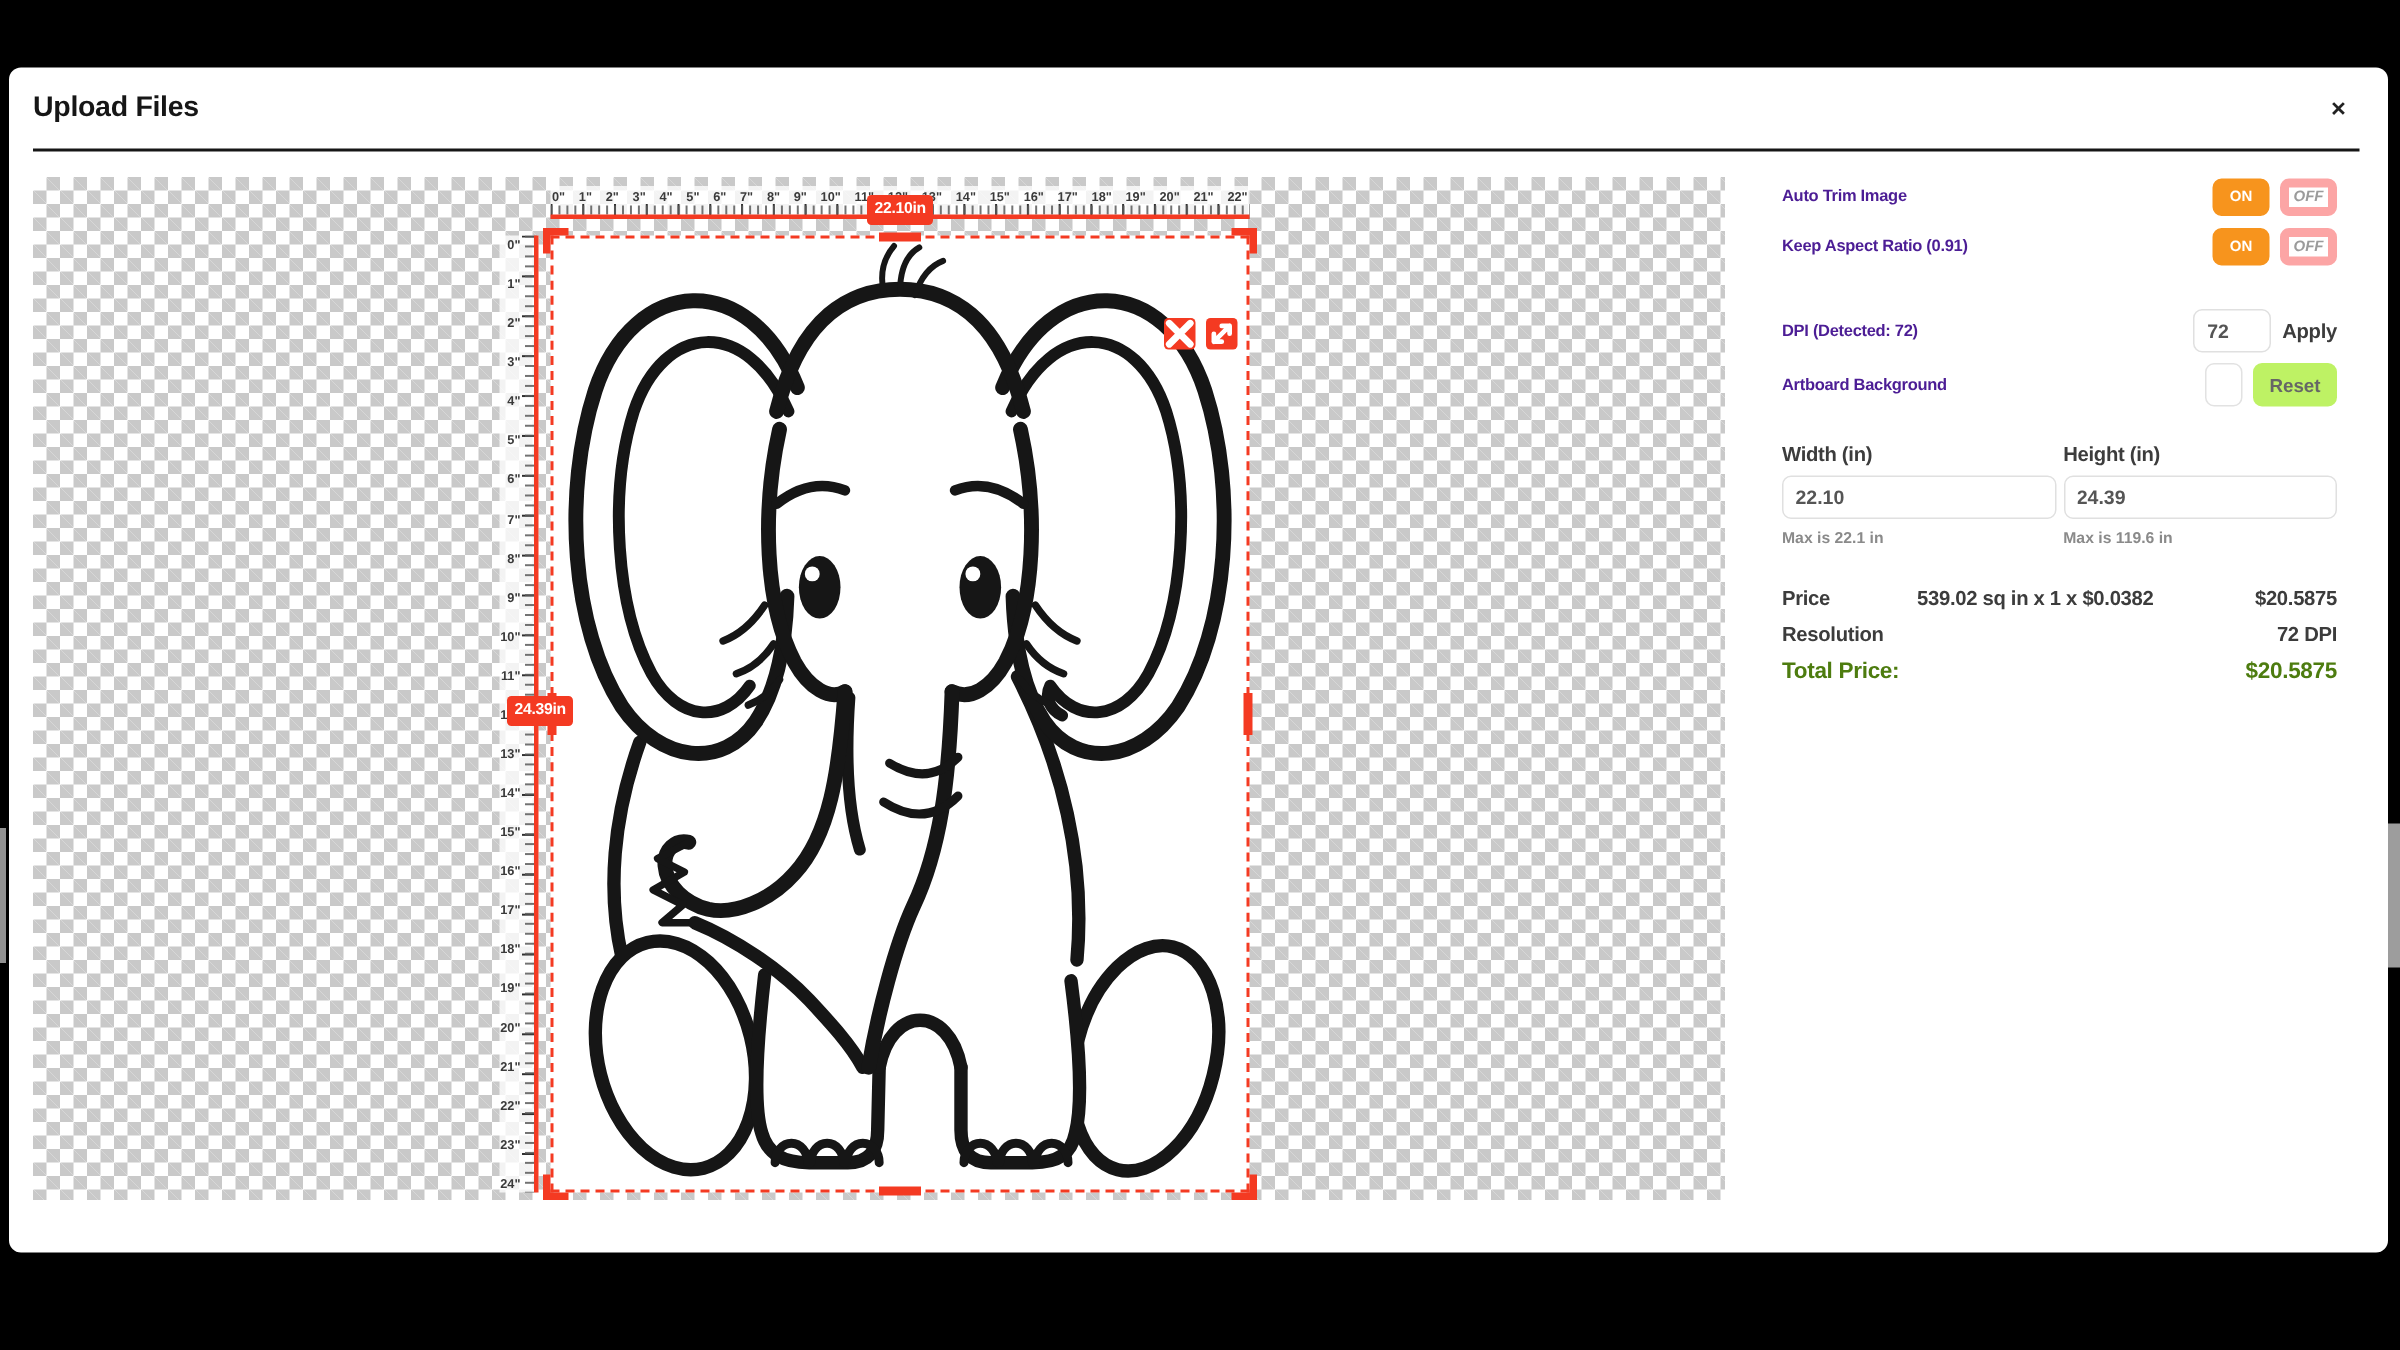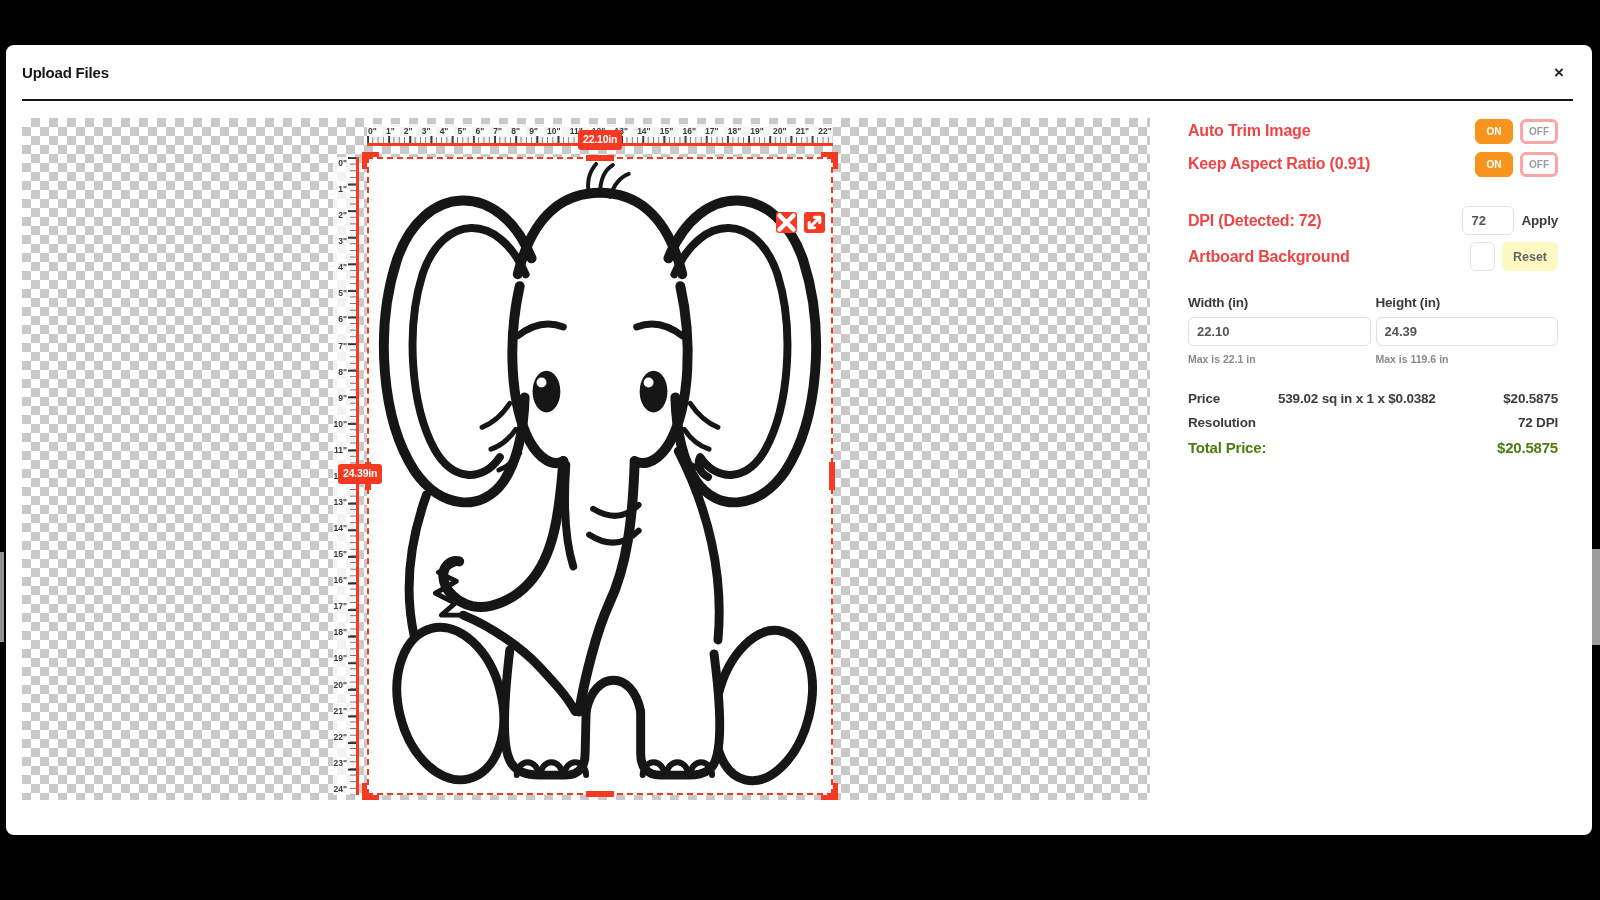--- a/index.html
+++ b/index.html
@@ -13,21 +13,21 @@
   body{position:relative;font-weight:bold;color:#3c3c3c;}
 
   
   .edge-thumb{position:absolute;background:#929292;z-index:1;}
   .edge-thumb.left{left:0;top:552px;width:4px;height:90px;}
   .edge-thumb.right{right:0;top:549px;width:8px;height:96px;background:#9d9d9d;}
 
   
   .modal{position:absolute;left:6px;top:45px;width:1586px;height:790px;background:#fff;border-radius:8px;z-index:2;}
   .mheader{position:relative;height:54px;display:flex;align-items:center;padding:0 20px 0 16px;}
-  .mtitle{font-size:15px;letter-spacing:-0.2px;color:#161616;}
+  .mtitle{font-size:19px;letter-spacing:-0.2px;color:#161616;}
   .mclose{margin-left:auto;margin-right:8px;background:none;border:none;font-size:17px;font-weight:bold;color:#222;cursor:pointer;line-height:1;}
   .hline{height:2px;background:#161616;margin:0 19px 0 16px;}
 
   .mbody{display:flex;padding:17px 0 0 16px;}
 
   
   .canvas{position:relative;width:1128px;height:682px;background-color:#fff;
     background-image:
       linear-gradient(45deg,#c9c9c9 25%,transparent 25%,transparent 75%,#c9c9c9 75%),
       linear-gradient(45deg,#c9c9c9 25%,transparent 25%,transparent 75%,#c9c9c9 75%);
@@ -69,31 +69,31 @@
   .h-l{left:-4px;top:calc(50% - 14px);width:6px;height:28px;background:var(--accent-red);}
 
   .ab-btn{position:absolute;width:21px;height:21px;background:var(--accent-red);border:none;border-radius:3px;
     display:flex;align-items:center;justify-content:center;cursor:pointer;z-index:7;}
   .btn-remove{top:53px;right:34px;}
   .btn-expand{top:53px;right:6px;}
 
   
   .panel{width:370px;margin-left:38px;display:flex;flex-direction:column;height:696px;}
   .prow{display:flex;align-items:center;margin-bottom:7px;min-height:26px;}
-  .plabel{font-size:16px;color:#ef4444;letter-spacing:-0.2px;}
+  .plabel{font-size:11px;color:#4c1d95;letter-spacing:-0.2px;}
   .ctrls{margin-left:auto;display:flex;align-items:center;gap:7px;}
   .tbtn{width:38px;height:25px;border-radius:6px;font-size:10px;font-weight:bold;cursor:pointer;letter-spacing:0;}
   .tbtn.on{background:var(--toggle-orange);border:1px solid var(--toggle-orange);color:#fff;}
-  .tbtn.off{background:#fff;border:3px solid #fca5a5;color:#9b9b9b;}
+  .tbtn.off{background:#fff;border:6px solid #fca5a5;color:#9b9b9b;font-style:italic;}
   .mt22{margin-top:22px;}
   .inp{border:1px solid #e0e0e0;border-radius:6px;height:29px;font-size:13px;font-weight:bold;color:#555;padding:0 8px;width:100%;}
   .dpi-inp{width:52px;}
   .txtbtn{background:none;border:none;font-size:13.5px;font-weight:bold;color:#3c3c3c;cursor:pointer;letter-spacing:-0.2px;}
   .swatch{width:25px;height:29px;background:#fff;border:1px solid #e2e2e2;border-radius:6px;cursor:pointer;}
-  .graybtn{background:#fef9c3;border:none;border-radius:6px;height:29px;padding:0 11px;font-size:12.5px;font-weight:bold;color:#666;cursor:pointer;}
+  .graybtn{background:#bef264;border:none;border-radius:6px;height:29px;padding:0 11px;font-size:12.5px;font-weight:bold;color:#666;cursor:pointer;}
 
   .sizegrid{display:flex;gap:5px;margin-top:17px;}
   .scol{display:flex;flex-direction:column;flex:1;}
   .slabel{font-size:13.5px;color:#3c3c3c;margin-bottom:7px;letter-spacing:-0.2px;}
   .shelp{font-size:10.5px;color:#8a8a8a;margin-top:7px;}
 
   .pricerow{display:flex;align-items:center;margin-bottom:9px;font-size:13.5px;letter-spacing:-0.2px;}
   .pricerow .pr-l{width:90px;color:#3c3c3c;}
   .pricerow .pr-m{flex:1;color:#3c3c3c;}
   .pricerow .pr-r{margin-left:auto;color:#3c3c3c;}

